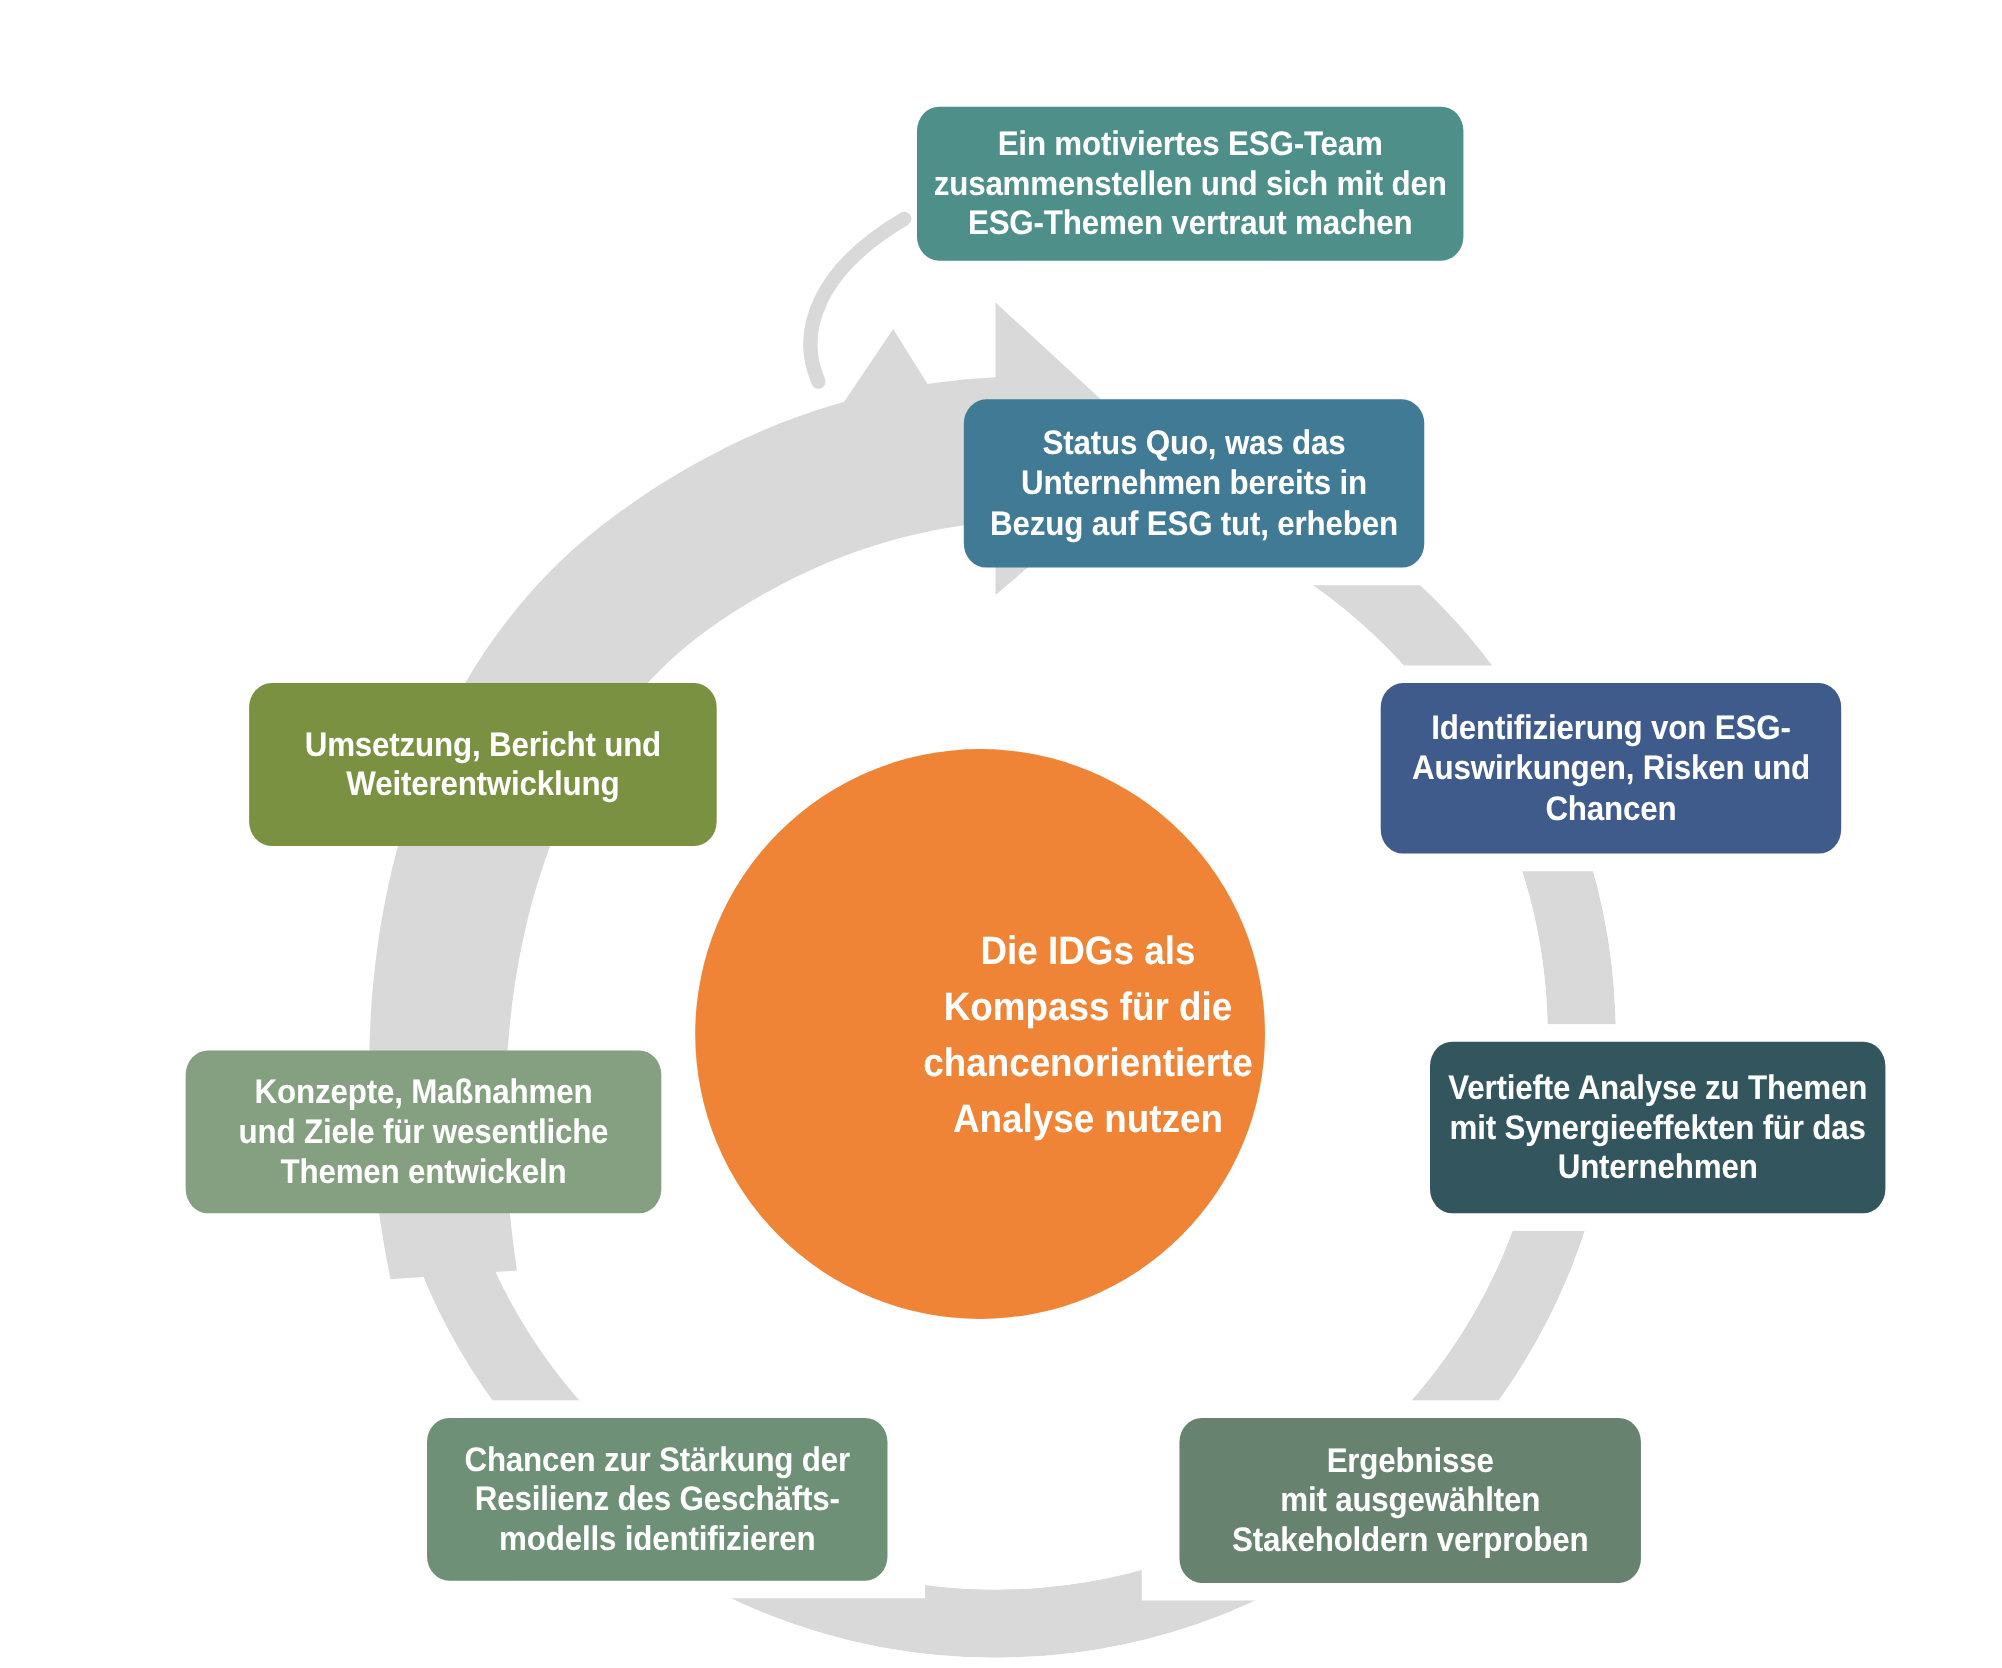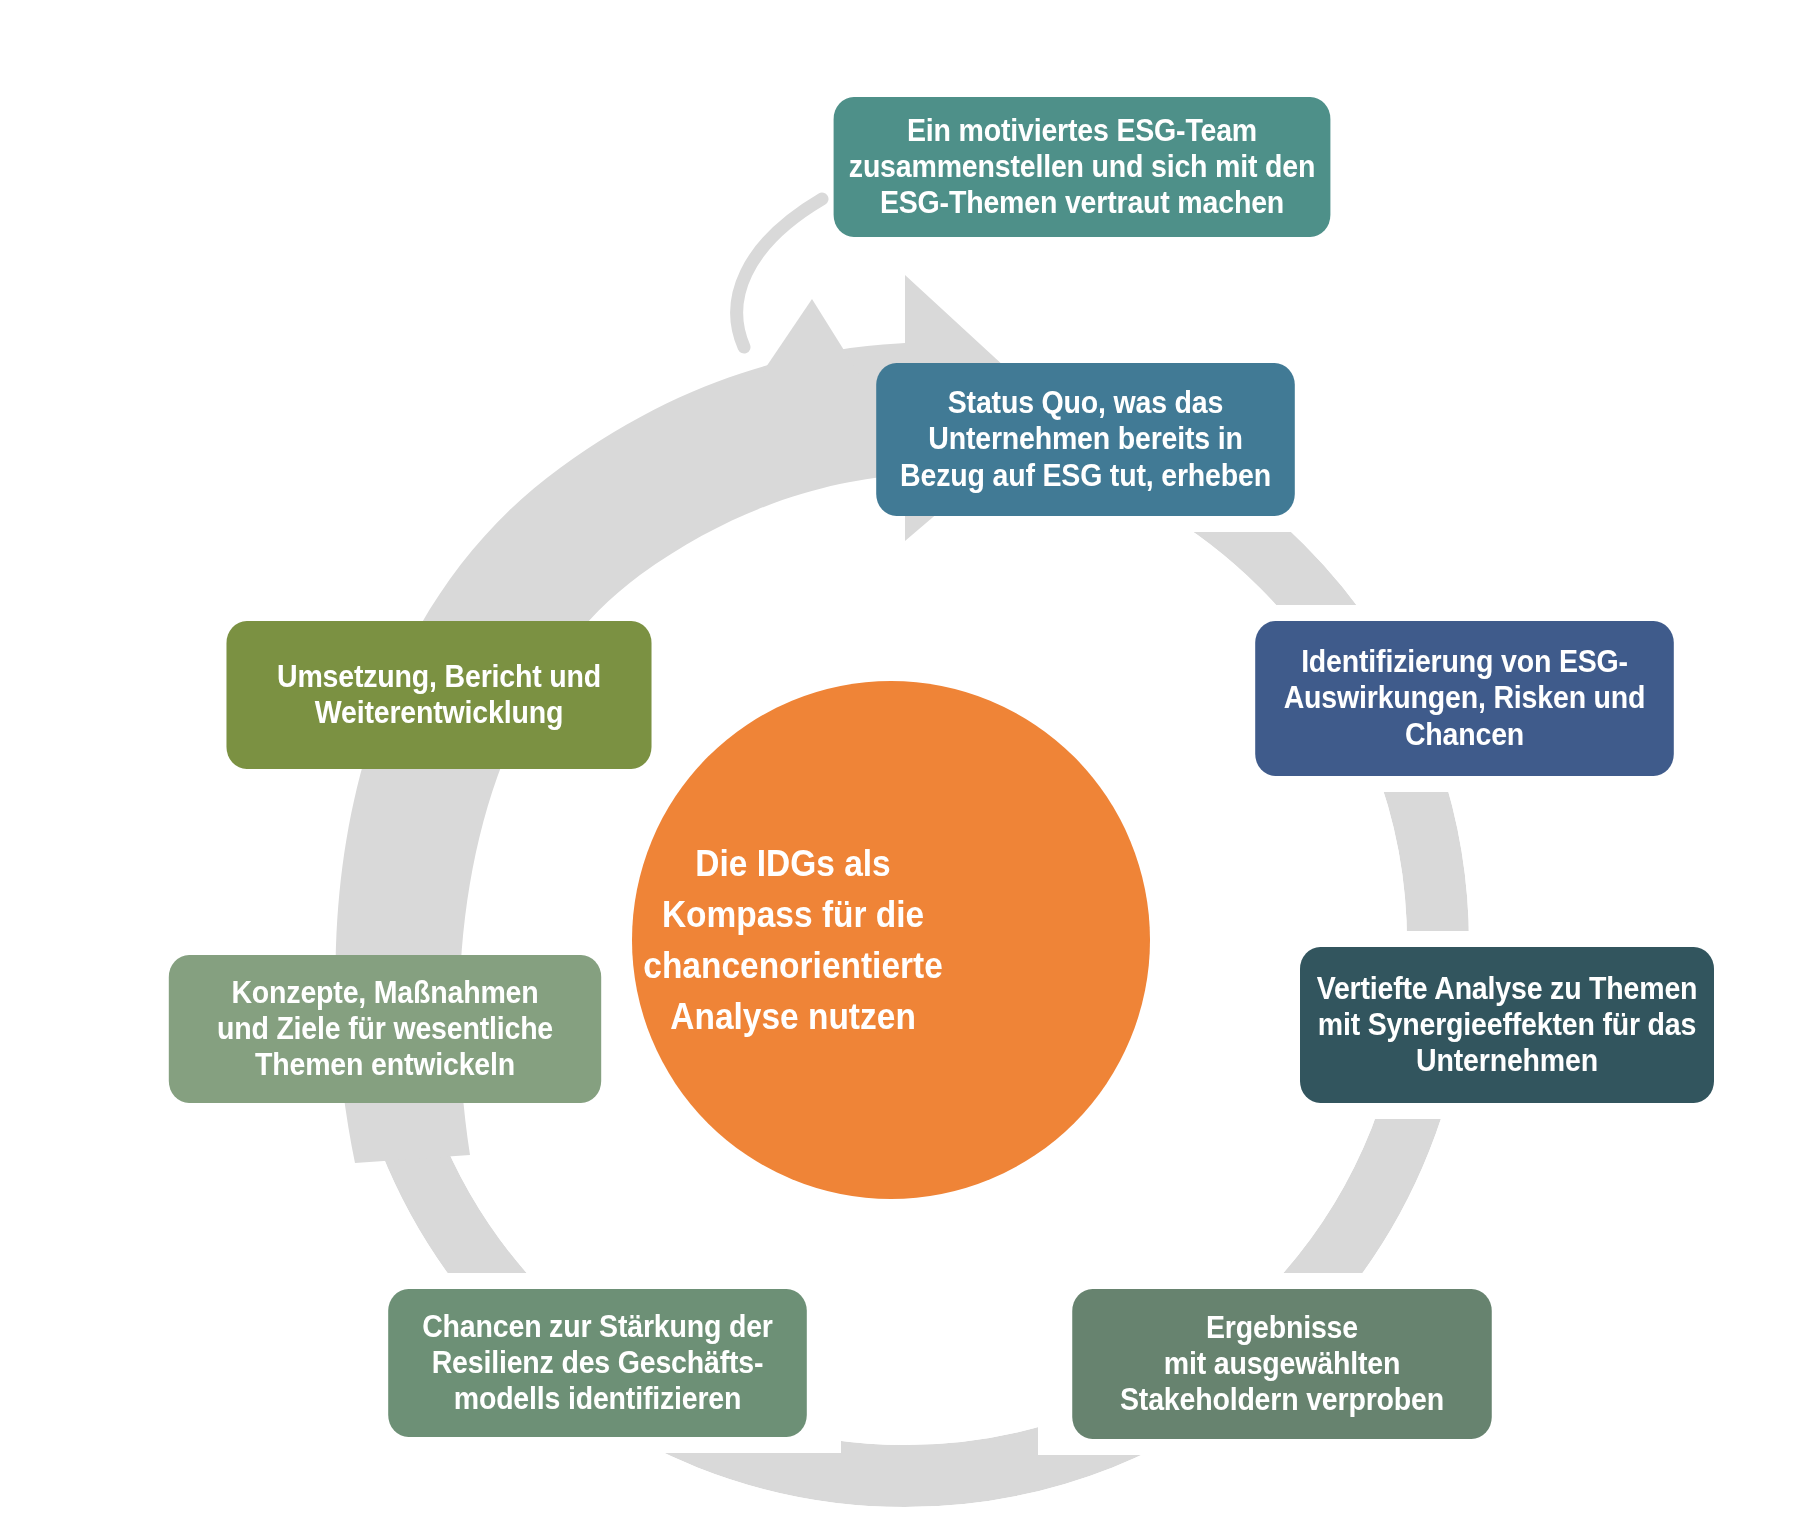--- a/index.html
+++ b/index.html
@@ -36,21 +36,21 @@
   #n5{left:1054px;top:1276px;width:456px;height:150px;background:#67836F;}
   #n6{left:370px;top:1276px;width:455px;height:148px;background:#6D9076;}
   #n7{left:150px;top:942px;width:470px;height:148px;background:#85A080;}
   #n8{left:208px;top:608px;width:462px;height:148px;background:#7B9142;}
 
   #center-circle{
     position:absolute;
     left:632px;top:668px;width:518px;height:518px;
     border-radius:50%;
     background:#EF8437;
-    display:flex;align-items:center;justify-content:flex-start;
+    display:flex;align-items:center;justify-content:flex-end;
   }
   #center-label{
     color:#ffffff;font-weight:700;font-size:36px;line-height:1.42;
     text-align:center;white-space:pre-line;
     transform:scaleX(0.93);
   }
 </style>
 </head>
 <body>
 

